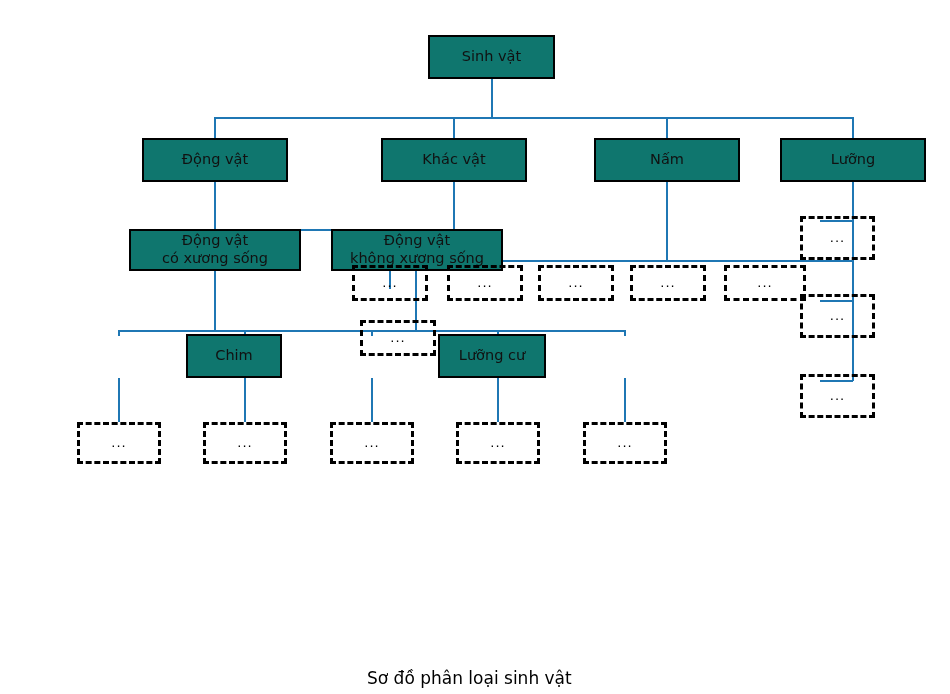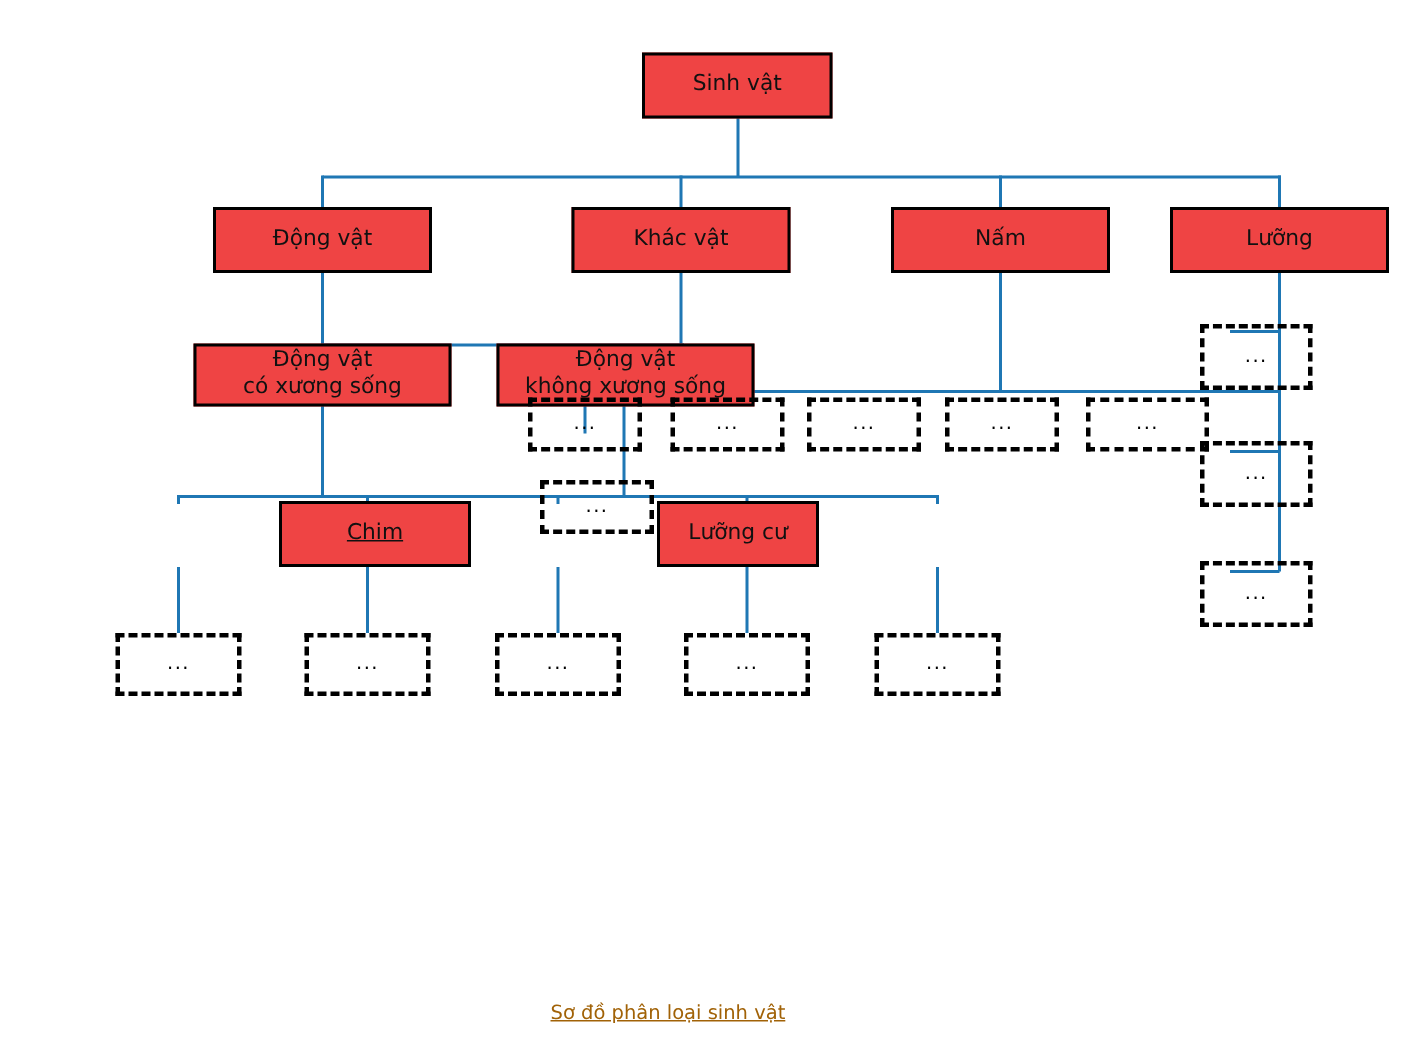--- a/index.html
+++ b/index.html
@@ -25,44 +25,43 @@
     justify-content: center;
     text-align: center;
     background: transparent;
     color: #111111;
     font-size: 14.5px;
     line-height: 1.22;
     white-space: pre-line;
   }
   .node.solid {
     border: 2px solid #000000;
-    background: #ef4444;
+    background: #0f766e;
     z-index: 4;
   }
   .node.dashed {
     border: 3px dashed #000000;
     background: transparent;
     font-size: 13px;
     letter-spacing: 1px;
     color: #000000;
     z-index: 5;
   }
   .edge {
     position: absolute;
     background: #1f77b4;
     z-index: 2;
   }
   .edge.v { width: 2px; }
   .edge.h { height: 2px; }
   .caption {
     position: absolute;
-    font-size: 13px;
-    color: #a16207;
+    font-size: 17px;
+    color: #000000;
     white-space: nowrap;
-    text-decoration: underline;
   }
 </style>
 </head>
 <body>
 
 <div id="canvas">
 
   <div class="edge v" style="left:491px; top:78px; height:40px;"></div>
 
   <div class="edge h" style="left:215px; top:117px; width:639px;"></div>
@@ -119,21 +118,21 @@
   <div class="node dashed" style="left:352px; top:265px; width:76px; height:36px;">...</div>
   <div class="node dashed" style="left:447px; top:265px; width:76px; height:36px;">...</div>
   <div class="node dashed" style="left:538px; top:265px; width:76px; height:36px;">...</div>
   <div class="node dashed" style="left:630px; top:265px; width:76px; height:36px;">...</div>
   <div class="node dashed" style="left:724px; top:265px; width:82px; height:36px;">...</div>
 
   <div class="node dashed" style="left:800px; top:216px; width:75px; height:44px;">...</div>
   <div class="node dashed" style="left:800px; top:294px; width:75px; height:44px;">...</div>
   <div class="node dashed" style="left:800px; top:374px; width:75px; height:44px;">...</div>
 
-  <div class="node solid" style="left:186px; top:334px; width:128px; height:44px;text-decoration:underline;">Chim</div>
+  <div class="node solid" style="left:186px; top:334px; width:96px; height:44px;">Chim</div>
   <div class="node solid" style="left:438px; top:334px; width:108px; height:44px;">Lưỡng cư</div>
 
   <div class="node dashed" style="left:360px; top:320px; width:76px; height:36px;">...</div>
 
   <div class="node dashed" style="left:77px; top:422px; width:84px; height:42px;">...</div>
   <div class="node dashed" style="left:203px; top:422px; width:84px; height:42px;">...</div>
   <div class="node dashed" style="left:330px; top:422px; width:84px; height:42px;">...</div>
   <div class="node dashed" style="left:456px; top:422px; width:84px; height:42px;">...</div>
   <div class="node dashed" style="left:583px; top:422px; width:84px; height:42px;">...</div>
 

